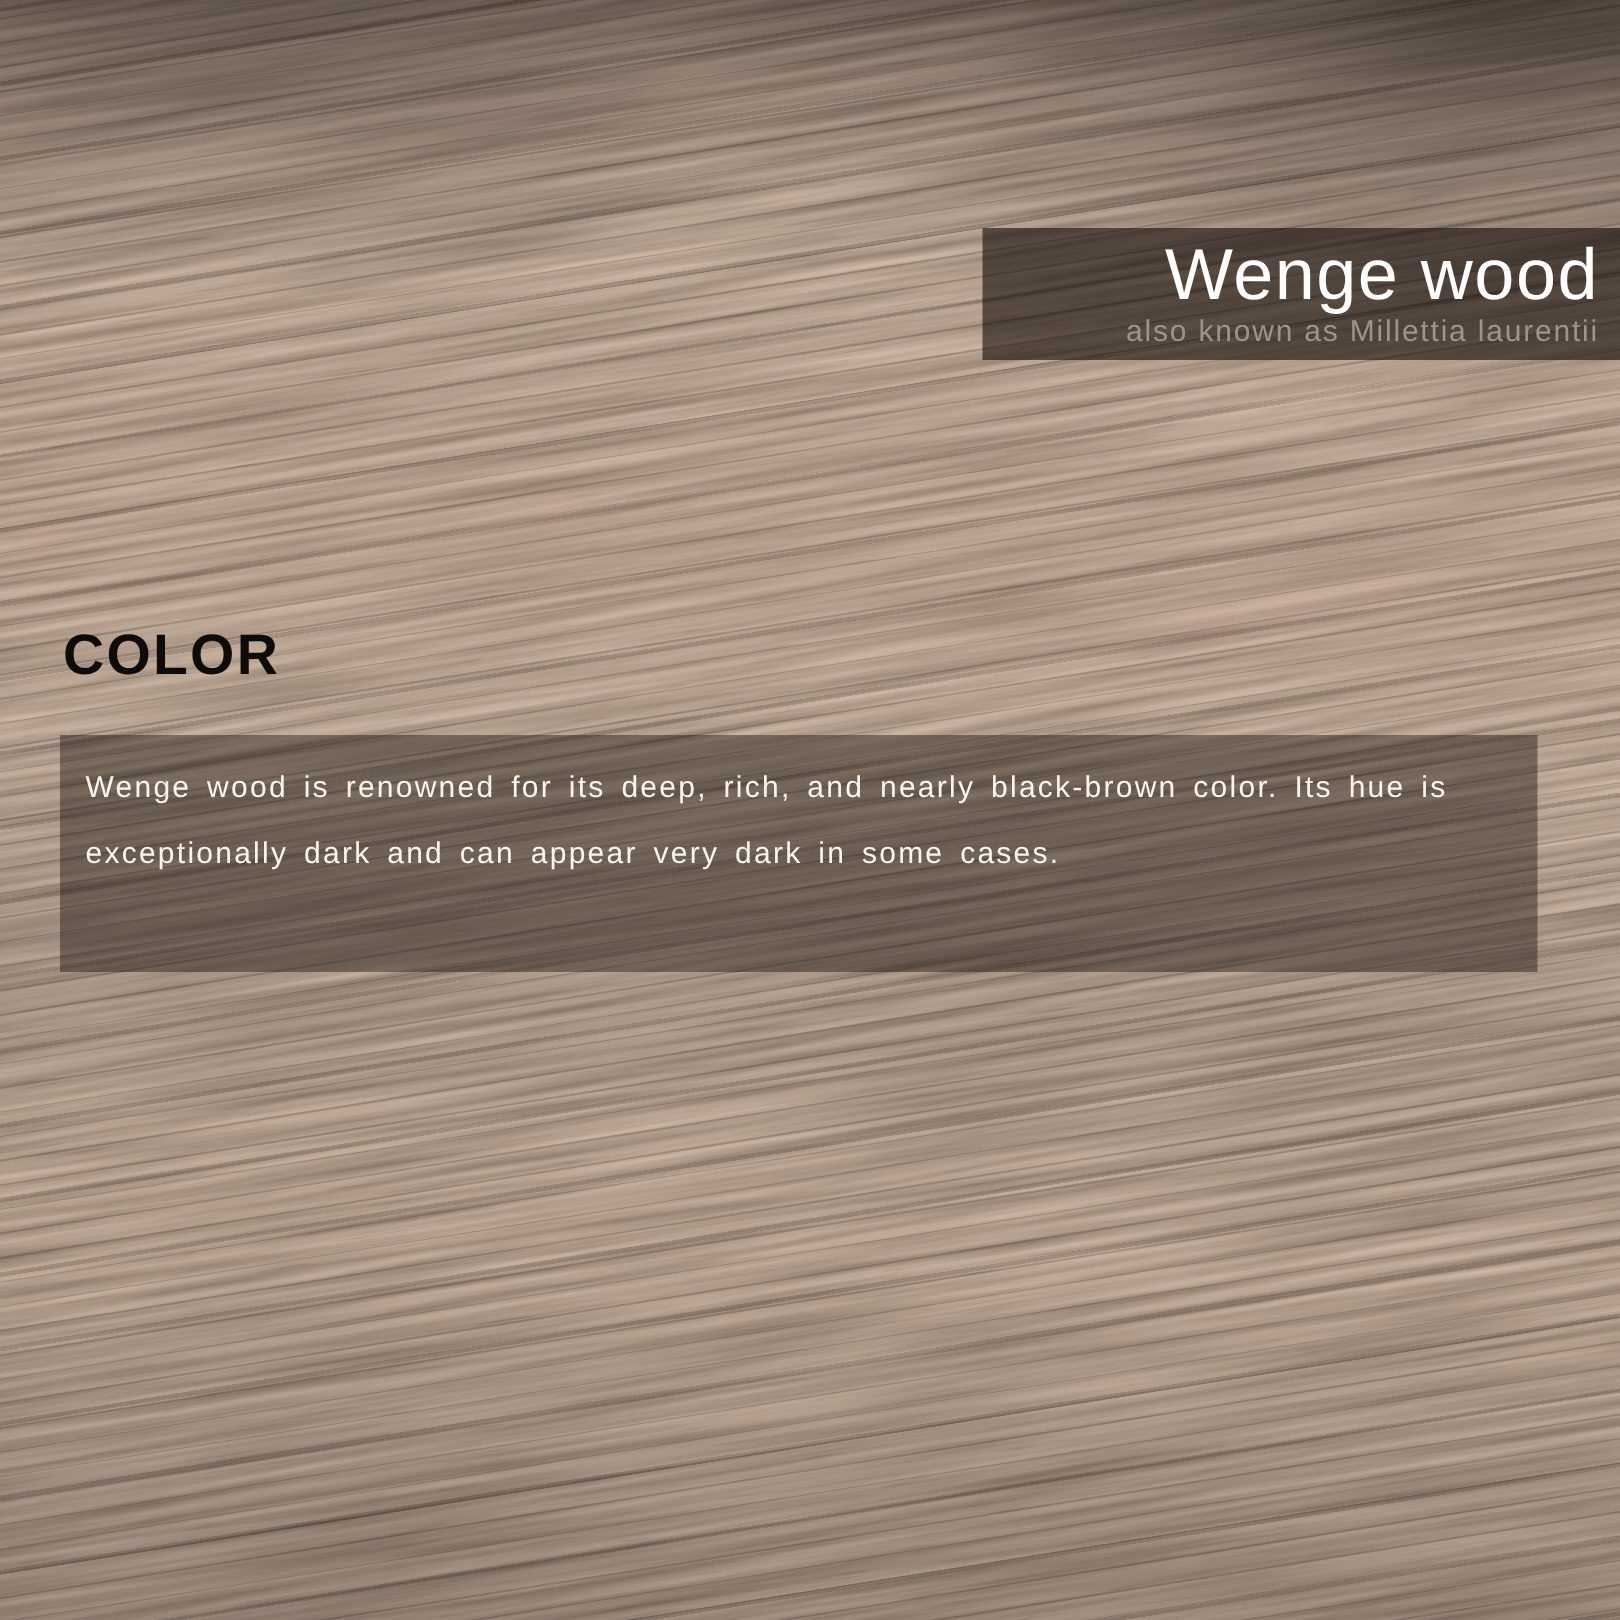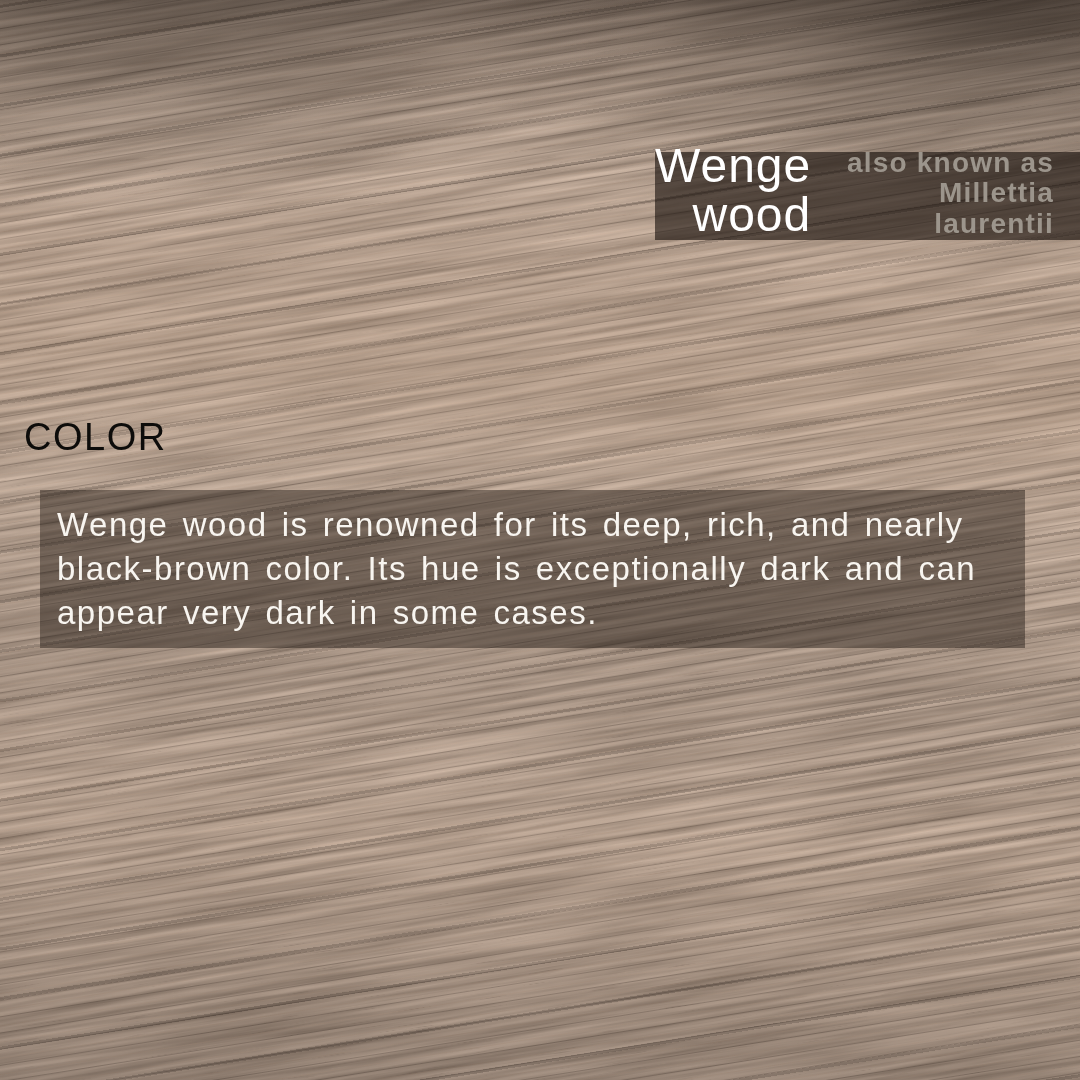--- a/index.html
+++ b/index.html
@@ -53,67 +53,67 @@
         rgba(16,10,7,0.10) 62%,
         rgba(122,95,74,0.08) 76%,
         rgba(16,10,7,0.24) 100%);
   }
 
   
   .title-panel {
     position: absolute;
     left: 655px; top: 152px; right: 0; height: 88px;
     background: rgba(15,9,6,0.58);
-    display: flex; flex-direction: row;
+    display: flex; flex-direction: column;
     justify-content: center; align-items: flex-end;
-    padding-right: 26px;
+    padding-right: 14px;
     text-align: right;
   }
   .page-title {
     margin: 0;
     font-size: 48px;
     line-height: 1.02;
     font-weight: 400;
     letter-spacing: 1px;
     color: #ffffff;
   }
   .page-subtitle {
     margin: 2px 0 0 0;
-    font-size: 28px;
+    font-size: 20px;
     line-height: 1.1;
-    font-weight: 700;
+    font-weight: 400;
     letter-spacing: 1.2px;
     color: #9c958c;
   }
 
   
   .heading {
     position: absolute;
-    left: 24px;
+    left: 42px;
     margin: 0;
     font-size: 38px;
     line-height: 1;
-    font-weight: 400;
+    font-weight: 700;
     letter-spacing: 1.5px;
     color: #0d0c0a;
   }
   .heading-color   { top: 418px; }
   .heading-pattern { top: 680px; }
 
   
   .panel {
     position: absolute;
     left: 40px;
     width: 985px;
     background: rgba(22,14,9,0.42);
   }
   .panel p {
     margin: 0;
     color: #f8f5f0;
-    font-size: 33px;
+    font-size: 20px;
     line-height: 44px;
     letter-spacing: 1.5px;
     word-spacing: 3.5px;
     font-weight: 400;
   }
   .panel-color   { top: 490px; min-height: 158px; padding: 13px 12px 13px 17px; }
   .panel-pattern { top: 752px; min-height: 151px; padding: 10px 12px 9px 17px; }
 </style>
 </head>
 <body>

